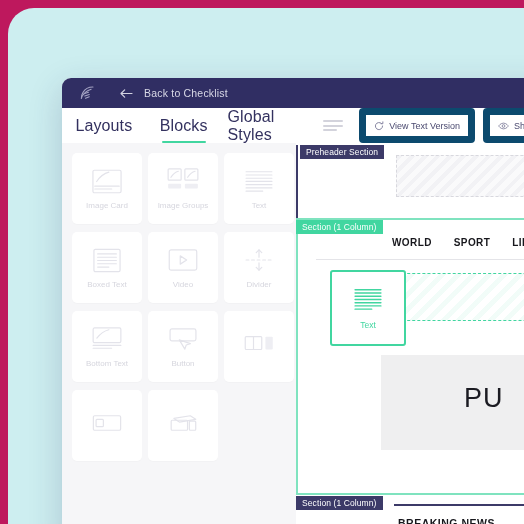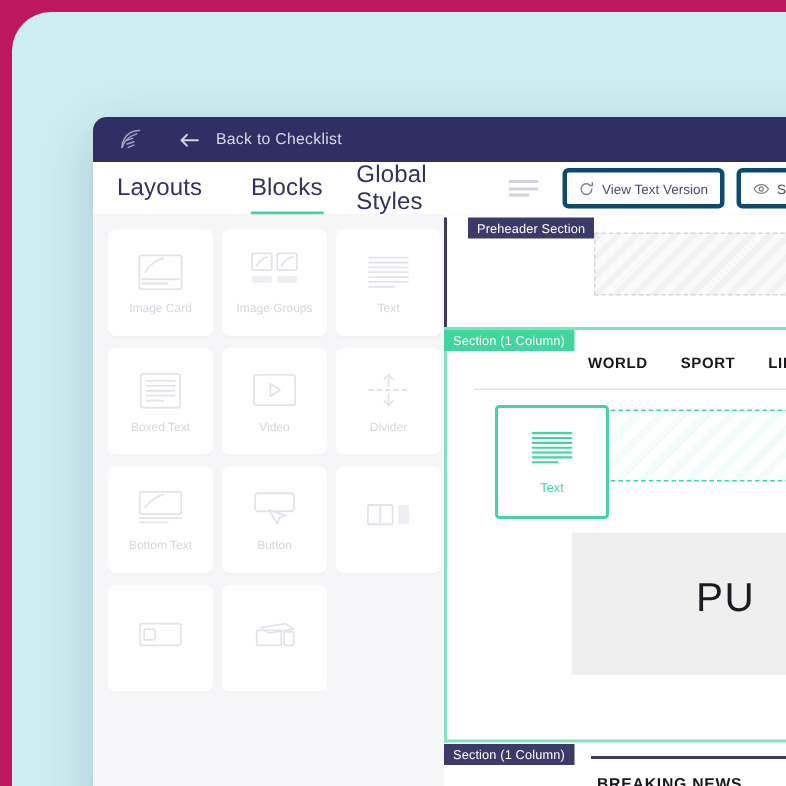--- a/index.html
+++ b/index.html
@@ -56,21 +56,21 @@
   }
   .hamburger{
     margin-left:14px;width:20px;display:flex;flex-direction:column;gap:2.5px;cursor:pointer;
   }
   .hamburger i{display:block;height:2px;background:#d3d3dc;border-radius:1px;}
   .hamburger i:nth-child(1){width:20px;}
   .hamburger i:nth-child(2){width:20px;}
   .hamburger i:nth-child(3){width:14px;}
 
   .tool-btn{
-    height:21px;border:3px solid #0c4a6e;border-radius:4px;background:#fff;
+    height:21px;border:7px solid #0c4a6e;border-radius:4px;background:#fff;
     display:flex;align-items:center;gap:5px;padding:0 8px;font-size:9px;color:#4b4a70;
     white-space:nowrap;cursor:pointer;
   }
   .tool-btn.b1{margin-left:16px;}
   .tool-btn.b2{margin-left:8px;}
   .tool-btn svg{display:block;flex:none;}
 
   
   .blocks-panel{
     position:absolute;left:0;top:65px;width:234px;bottom:0;
@@ -314,21 +314,21 @@
             </svg>
           </span>
           <span class="glabel"></span>
         </div>
 
       </div>
     </div>
 
     <div class="preview">
 
-      <div class="sec-tag dark" style="left:16px;top:2px;">Preheader Section</div>
+      <div class="sec-tag dark" style="left:4px;top:2px;">Preheader Section</div>
       <div class="railing dark" style="left:0;top:2px;height:73px;"></div>
       <div class="placeholder-img" style="left:100px;top:12px;width:190px;height:40px;"></div>
 
       <div class="rule green" style="top:75px;"></div>
       <div class="sec-tag green" style="left:0;top:77px;">Section (1 Column)</div>
       <div class="railing green" style="left:0;top:77px;height:275px;"></div>
 
       <div class="navbar-row" style="left:96px;top:94px;">
         <span>WORLD</span>
         <span>SPORT</span>

